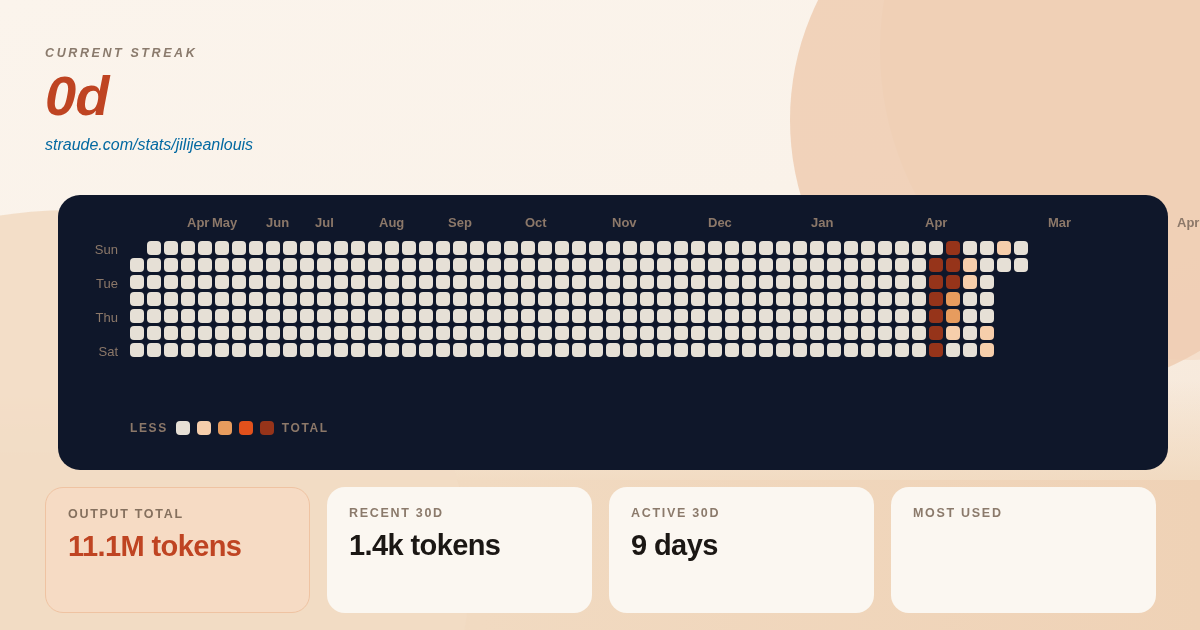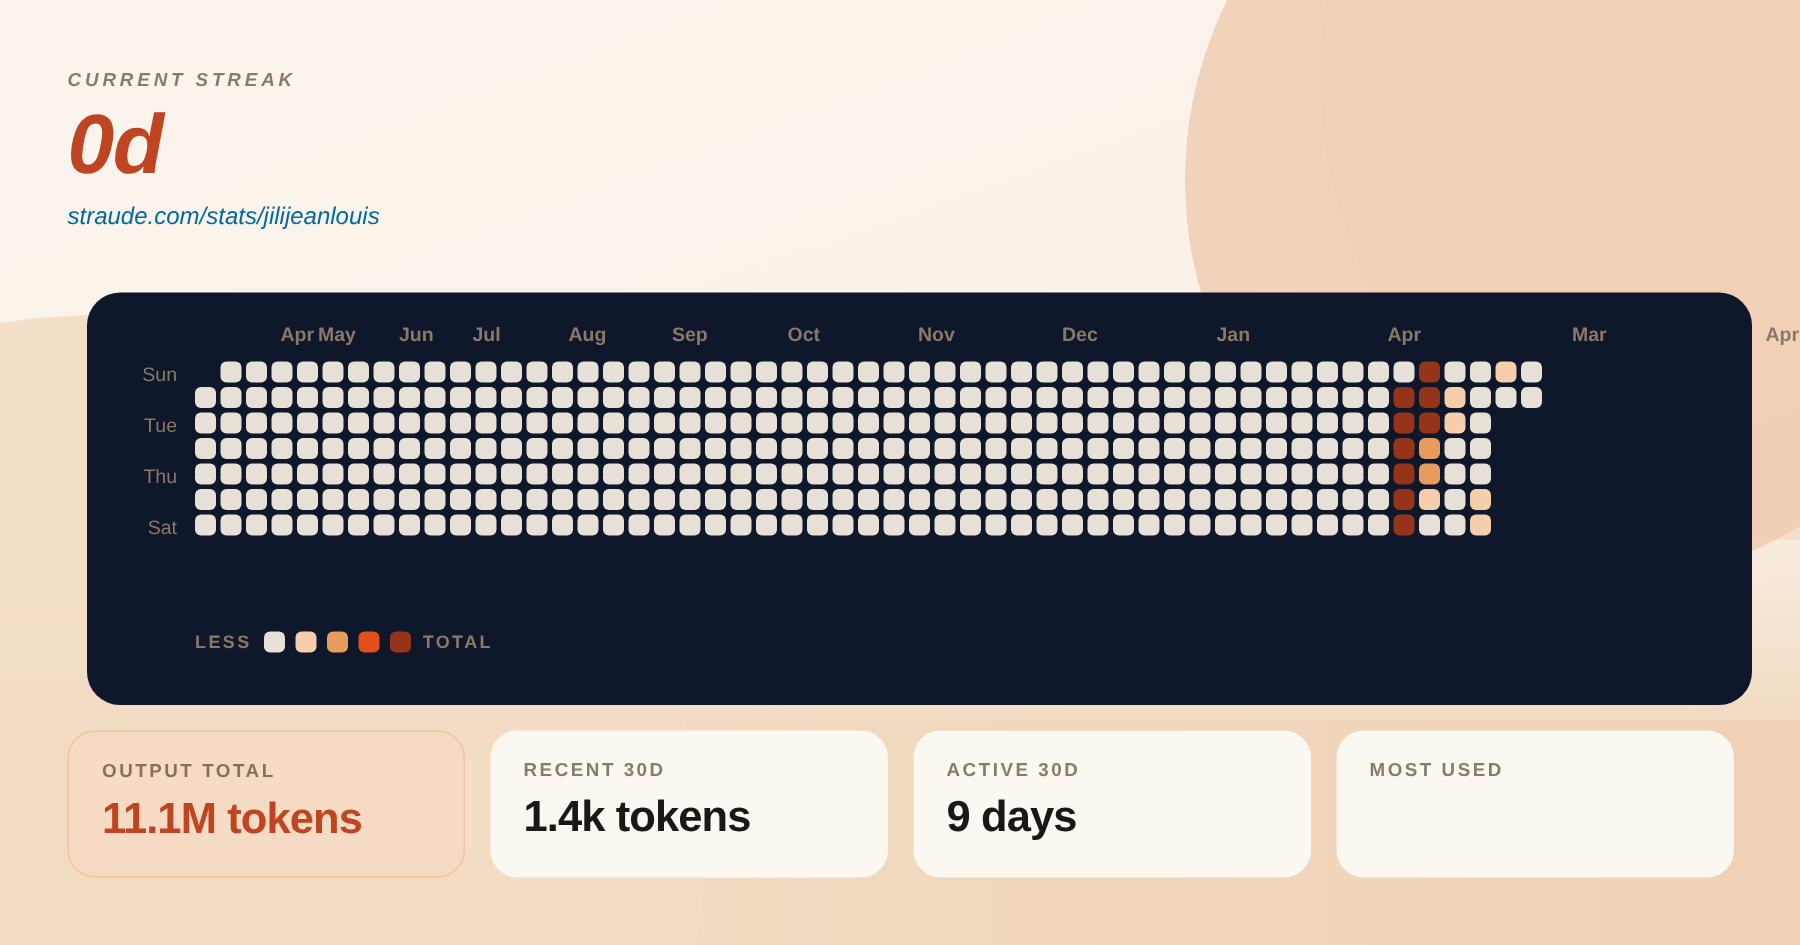--- a/index.html
+++ b/index.html
@@ -227,21 +227,21 @@
   .stats-row {
     position: absolute;
     left: 45px;
     top: 487px;
     width: 1110px;
     display: flex;
     gap: 17px;
   }
   .stat-card {
     width: 265px;
-    height: 98px;
+    height: 126px;
     border-radius: 18px;
     background: #FBF7F1;
     padding: 19px 22px 0 22px;
     flex: none;
   }
   .stat-card.highlight {
     background: #F6DBC4;
     border: 1.5px solid #EFC3A2;
   }
   .stat-label {

